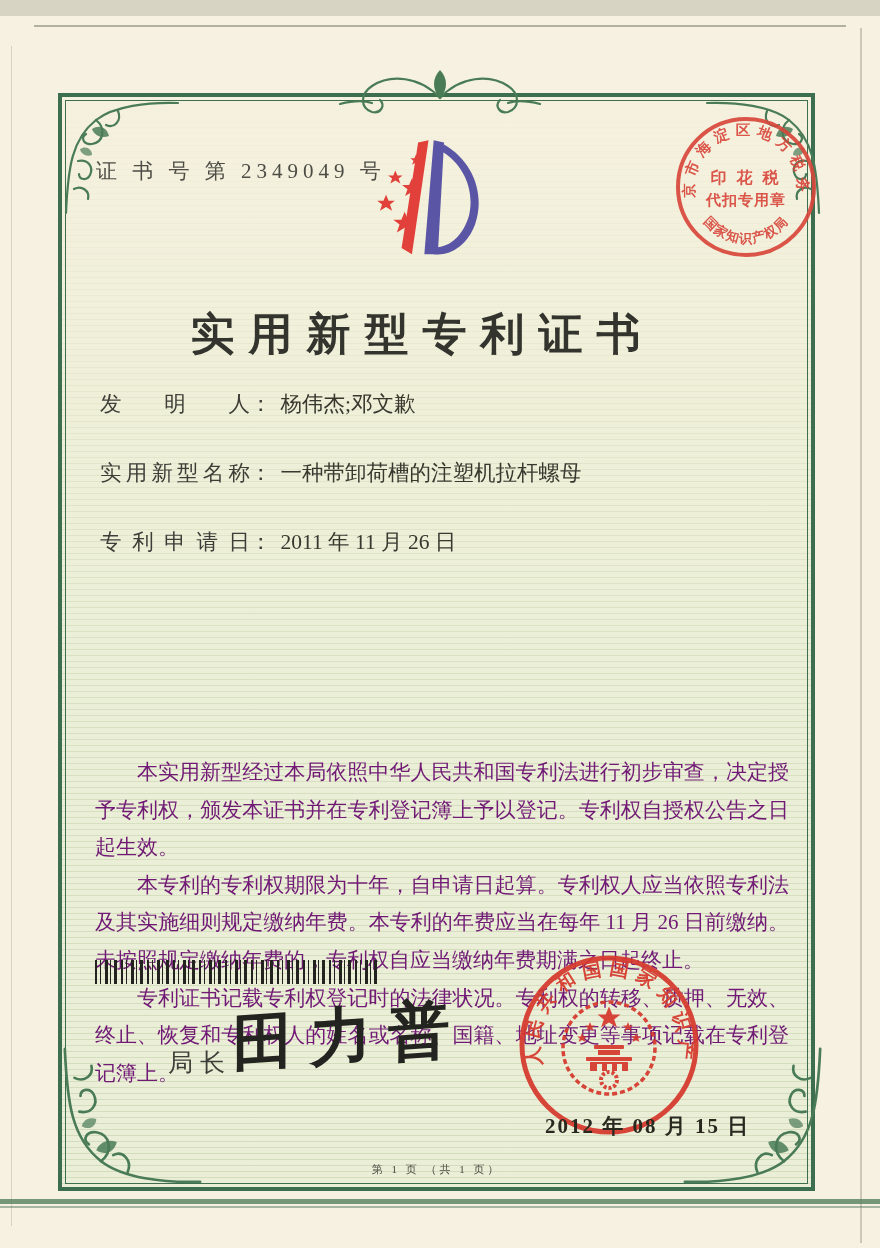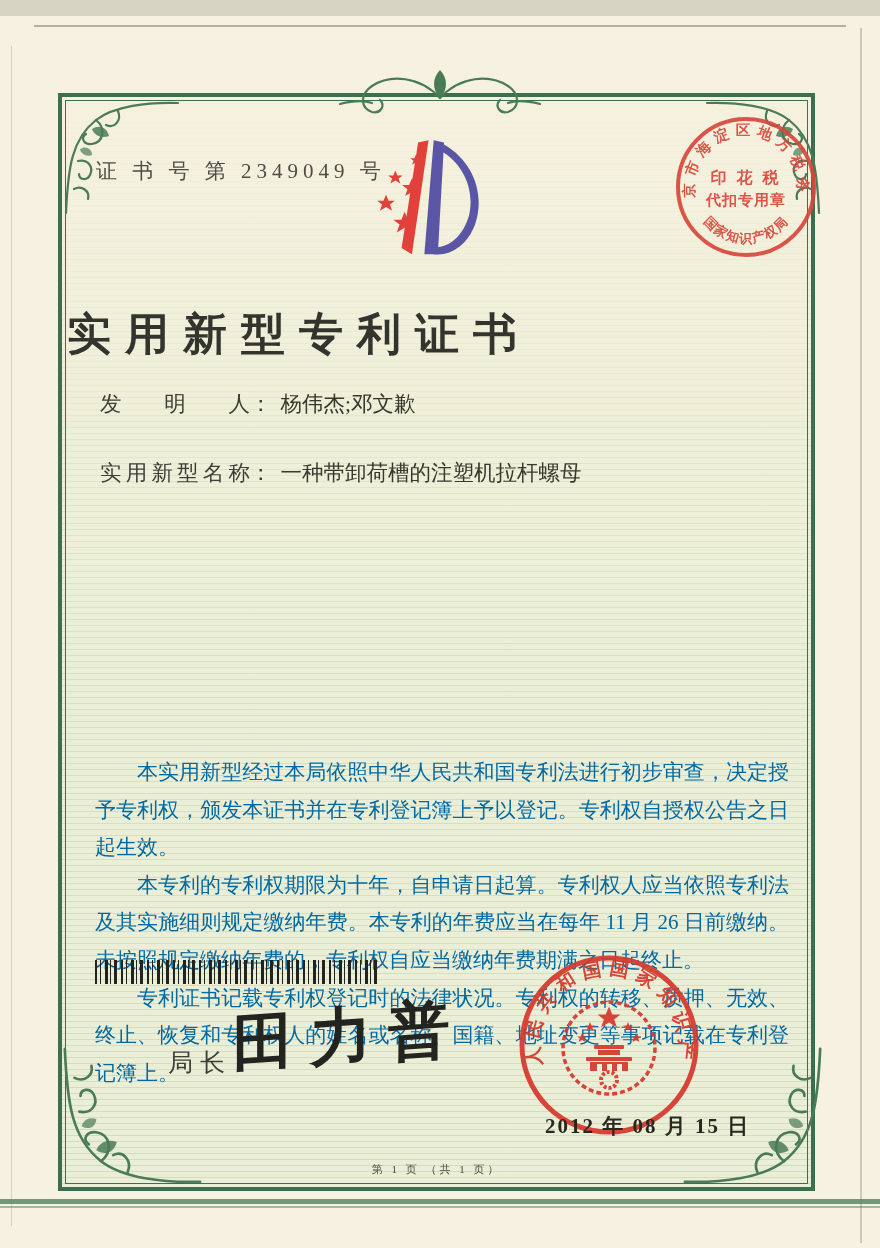--- a/index.html
+++ b/index.html
@@ -34,31 +34,31 @@
   .corner.br{right:63px;top:1028px;transform:scale(-1,-1);}
   .top-ornament{position:absolute;left:320px;top:46px;}
 
   .cert-number{position:absolute;left:96px;top:141px;font-size:21px;letter-spacing:5px;color:#4d4d46;}
 
   .logo{position:absolute;left:356px;top:114px;}
 
   .tax-seal{position:absolute;left:671px;top:96px;opacity:.92;}
   .office-seal{position:absolute;left:514px;top:934px;opacity:.93;}
 
-  .title{position:absolute;left:67px;top:260px;width:757px;
+  .title{position:absolute;left:44px;top:260px;width:757px;text-align:center;
     font-size:44px;font-weight:700;letter-spacing:14px;color:#34342e;}
 
   .fields{position:absolute;left:100px;top:373px;width:660px;}
   .field-row{margin-bottom:40px;font-size:21.5px;white-space:nowrap;}
   .flabel{display:inline-block;width:150px;text-align:justify;text-align-last:justify;color:#3e3e38;}
   .fcolon{display:inline-block;color:#3e3e38;}
   .fvalue{margin-left:9px;color:#38382f;}
 
   .paragraphs{position:absolute;left:95px;top:738px;width:694px;}
-  .paragraphs p{margin:0;text-indent:2em;font-size:21px;line-height:37.6px;text-align:justify;color:#0369a1;}
+  .paragraphs p{margin:0;text-indent:2em;font-size:21px;line-height:37.6px;text-align:justify;color:#701a75;}
 
   .barcode{position:absolute;left:95px;top:944px;width:282px;height:24px;
     background:repeating-linear-gradient(90deg,
       #22221e 0px,#22221e 2px,rgba(0,0,0,0) 2px,rgba(0,0,0,0) 5px,
       #22221e 5px,#22221e 6px,rgba(0,0,0,0) 6px,rgba(0,0,0,0) 10px,
       #22221e 10px,#22221e 13px,rgba(0,0,0,0) 13px,rgba(0,0,0,0) 15px,
       #22221e 15px,#22221e 16px,rgba(0,0,0,0) 16px,rgba(0,0,0,0) 19px,
       #22221e 19px,#22221e 22px,rgba(0,0,0,0) 22px,rgba(0,0,0,0) 26px);}
 
   .director{position:absolute;left:168px;top:1030px;font-size:25px;letter-spacing:7px;color:#3e3e38;}
@@ -154,20 +154,23 @@
   </svg>
 
   <h1 class="title">实用新型专利证书</h1>
 
   <div class="fields">
     <div class="field-row">
       <span class="flabel">发明人</span><span class="fcolon">：</span><span class="fvalue">杨伟杰;邓文歉</span>
     </div>
     <div class="field-row">
       <span class="flabel">实用新型名称</span><span class="fcolon">：</span><span class="fvalue">一种带卸荷槽的注塑机拉杆螺母</span>
+    </div>
+    <div class="field-row">
+      <span class="flabel">专利申请日</span><span class="fcolon">：</span><span class="fvalue">2011 年 11 月 26 日</span>
     </div>
   </div>
 
   <div class="paragraphs">
     <p>本实用新型经过本局依照中华人民共和国专利法进行初步审查，决定授予专利权，颁发本证书并在专利登记簿上予以登记。专利权自授权公告之日起生效。</p>
     <p>本专利的专利权期限为十年，自申请日起算。专利权人应当依照专利法及其实施细则规定缴纳年费。本专利的年费应当在每年 11 月 26 日前缴纳。未按照规定缴纳年费的，专利权自应当缴纳年费期满之日起终止。</p>
     <p>专利证书记载专利权登记时的法律状况。专利权的转移、质押、无效、终止、恢复和专利权人的姓名或名称、国籍、地址变更等事项记载在专利登记簿上。</p>
   </div>
 
   <div class="barcode"></div>

